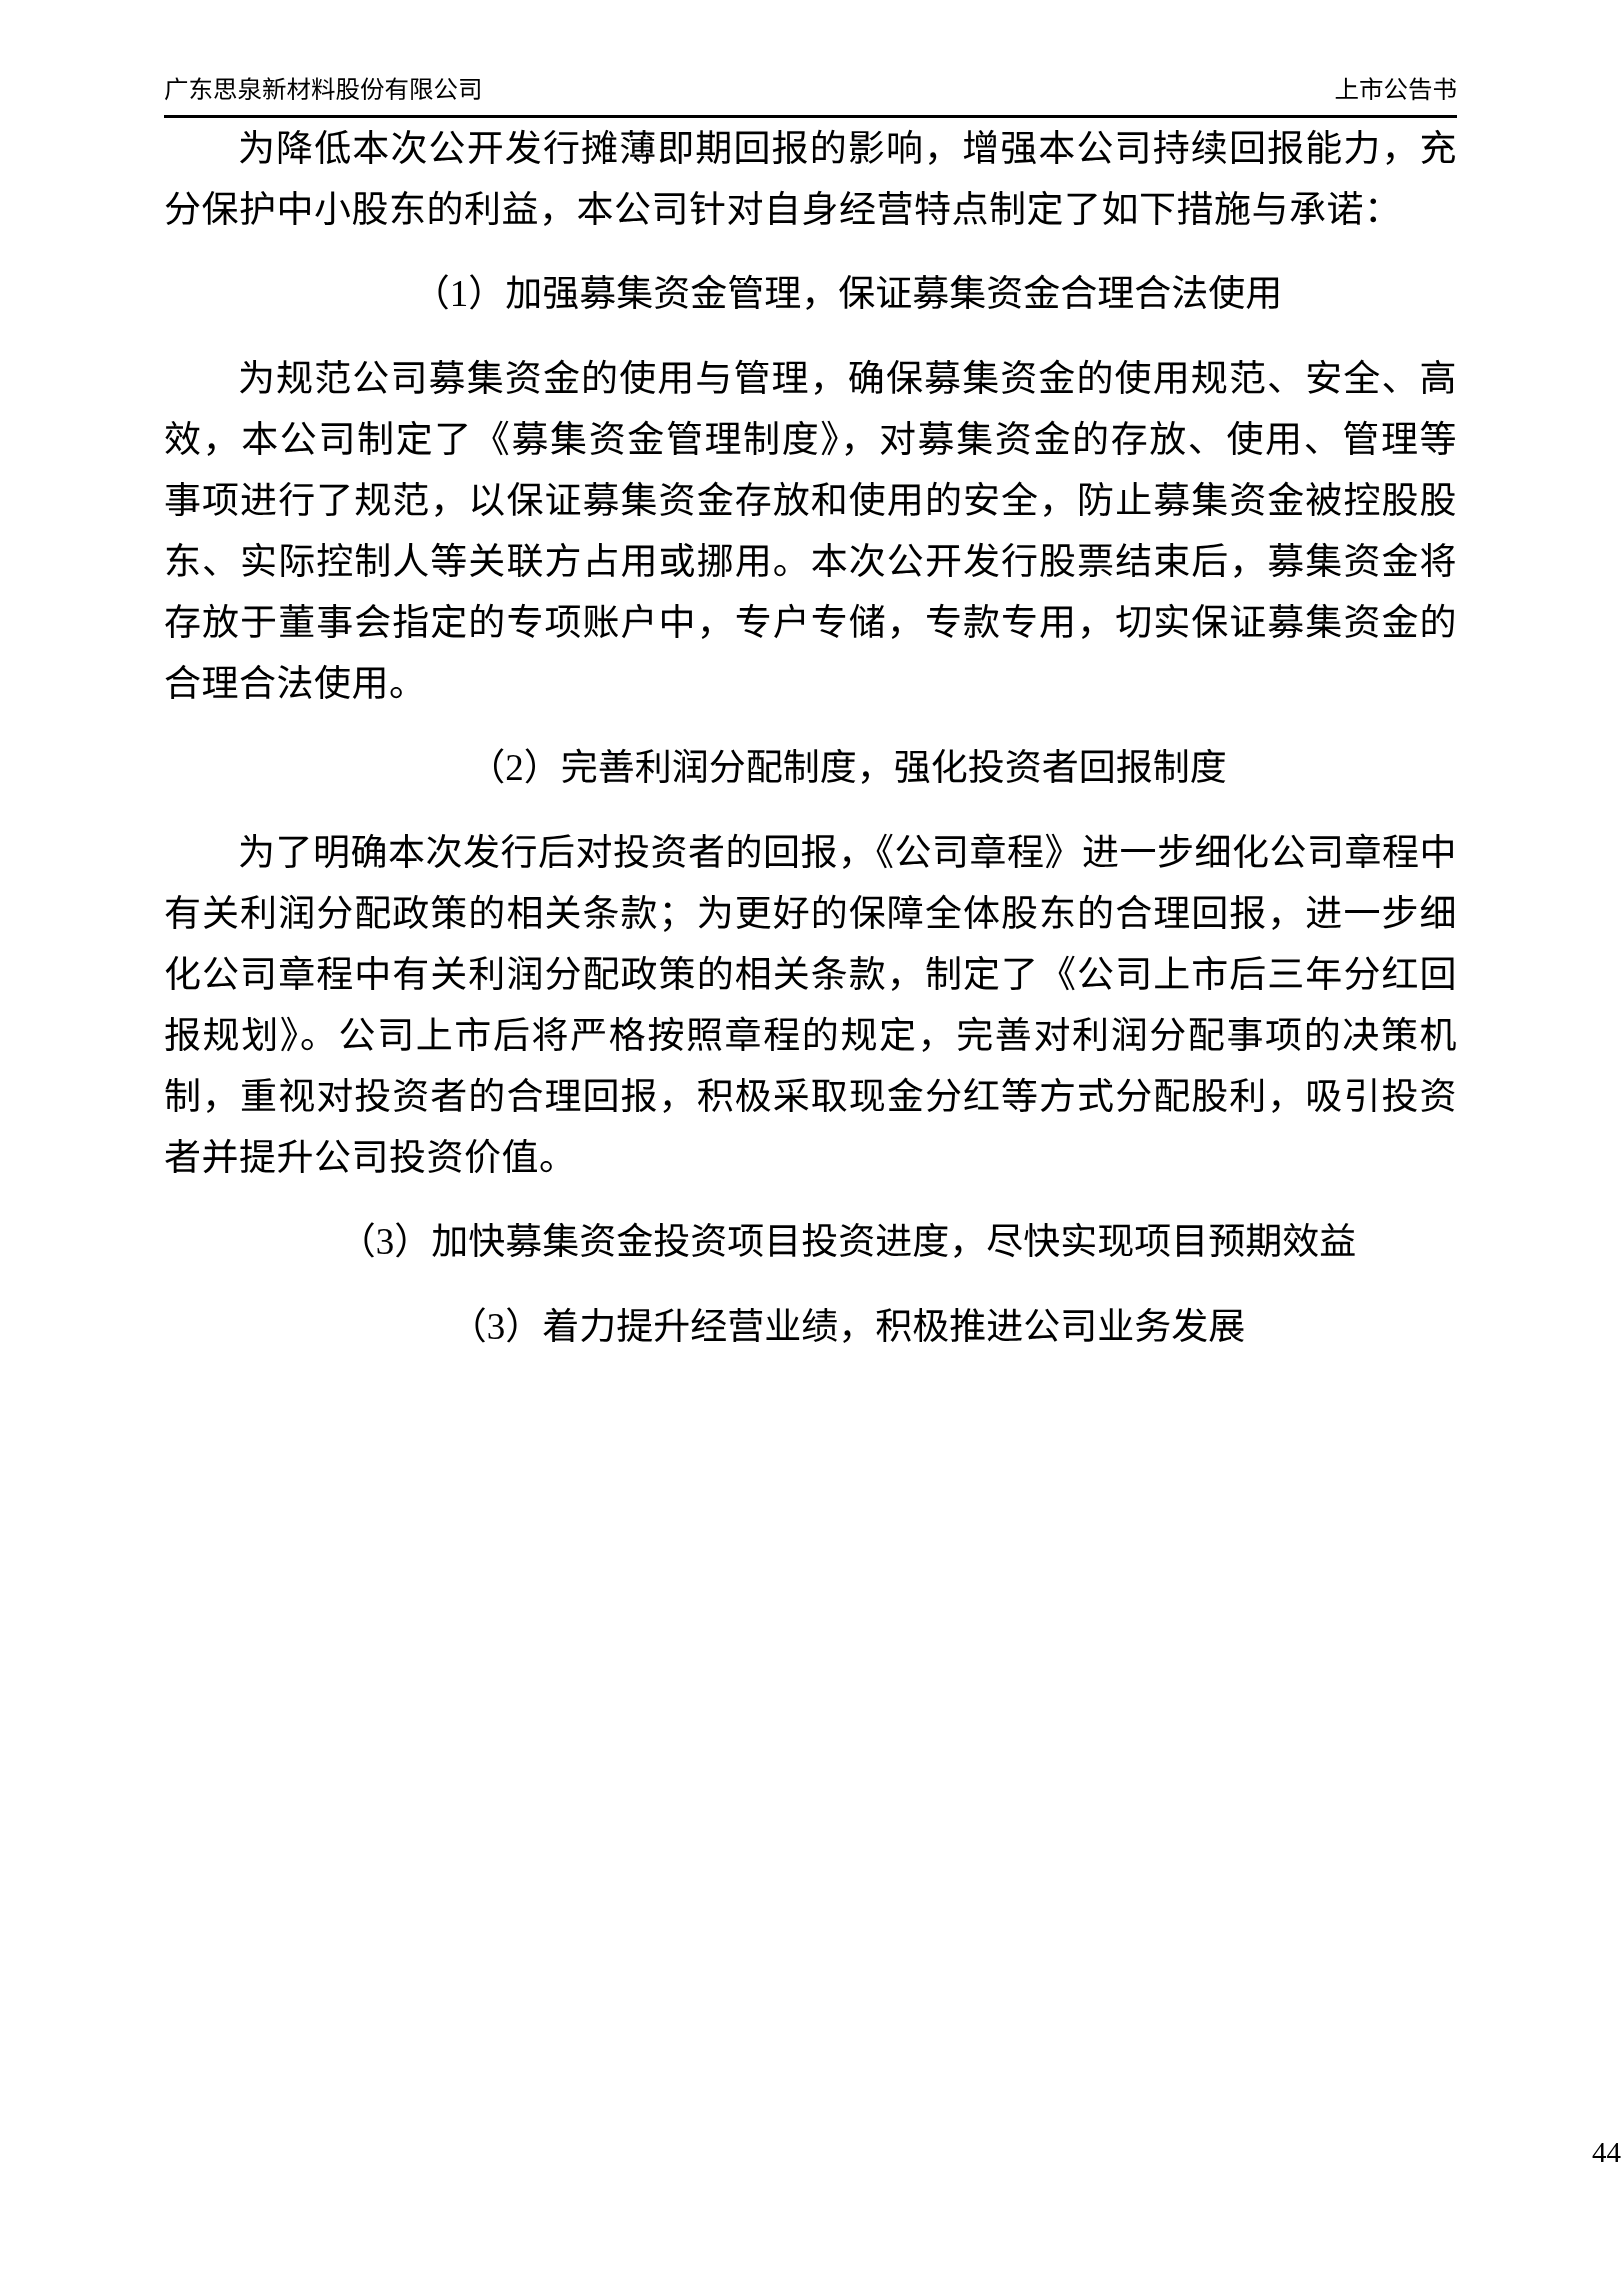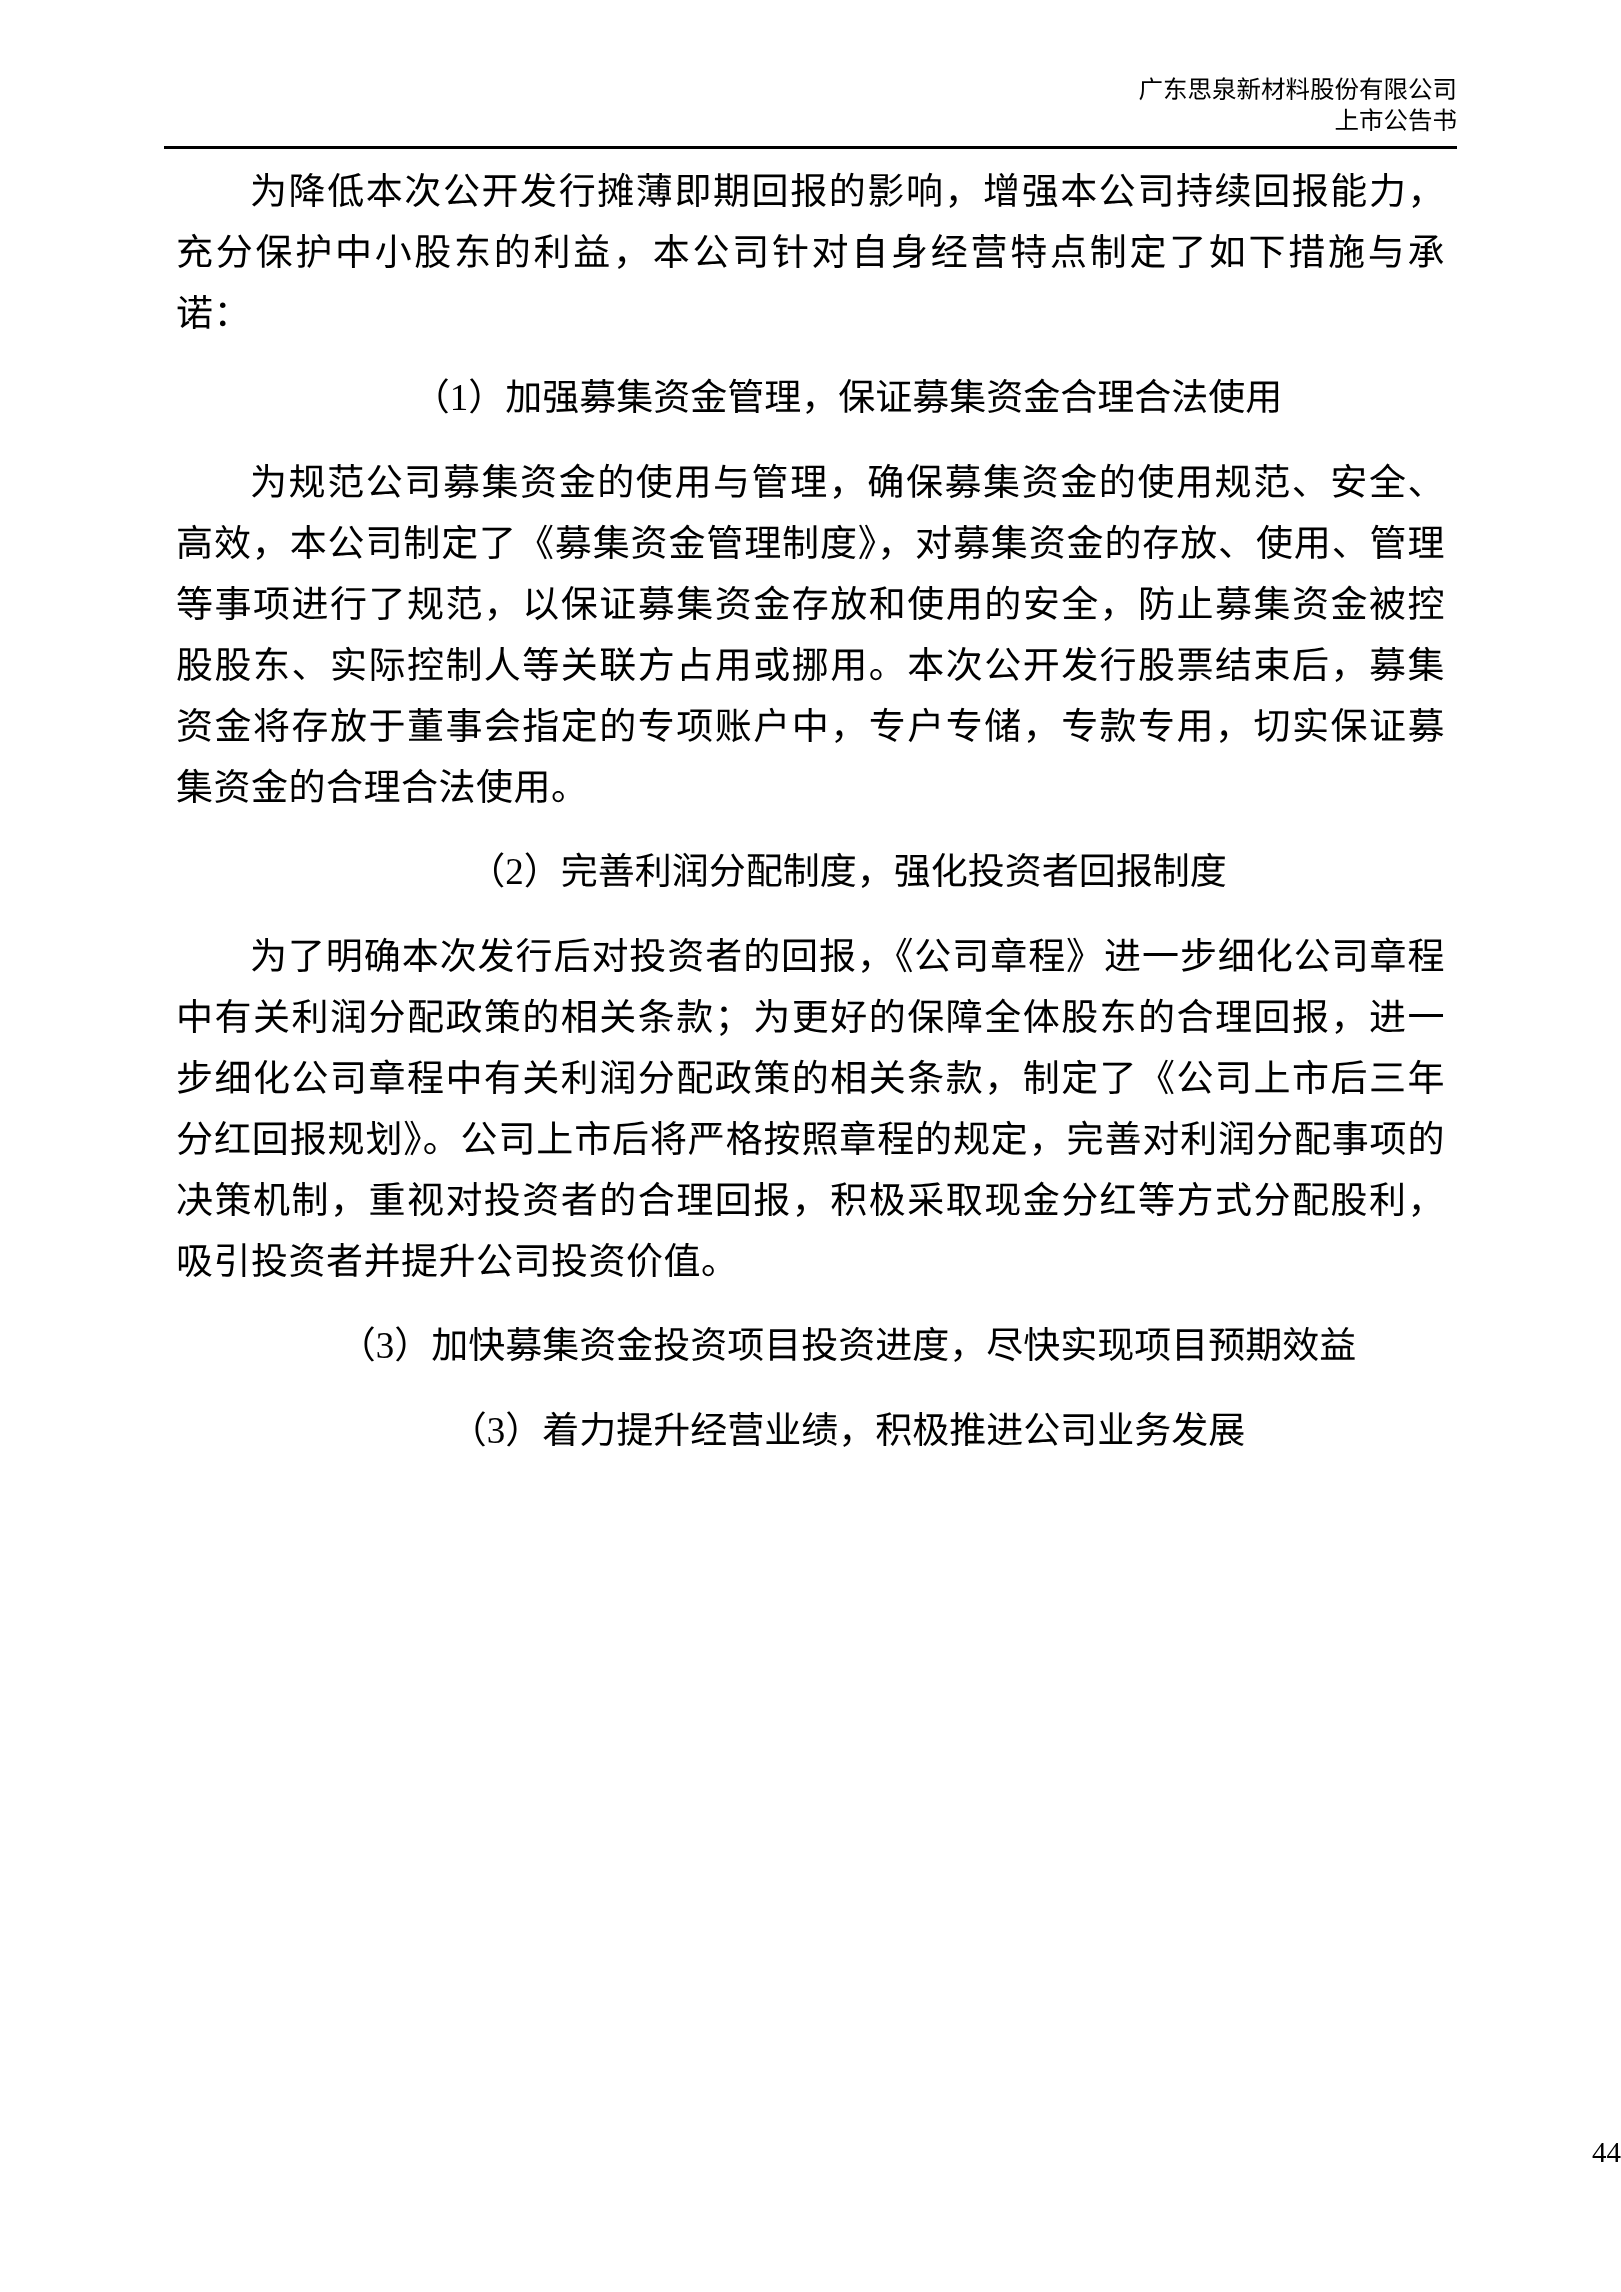--- a/index.html
+++ b/index.html
@@ -22,21 +22,20 @@
   
   .running-header {
     padding-top: 74px;
     padding-bottom: 9.8px;
     border-bottom: 3.9px solid #000000;
     display: flex;
     justify-content: space-between;
     align-items: flex-end;
     font-size: 24.5px;
     line-height: 31px;
-    flex-direction: column;
   }
   
   .h-main {
     margin: 90px 0 11.8px 0;
     font-family: "Liberation Sans", "DejaVu Sans", sans-serif;
     font-weight: bold;
     font-size: 37px;
     line-height: 61px;
   }
   .h-sub {
@@ -49,21 +48,21 @@
   .h-item {
     margin: 23.5px 0;
     padding-left: 74px;
     font-weight: normal;
     font-size: 37px;
     line-height: 61px;
     text-align: center;
   }
   
   .para {
-    margin: 12px;
+    margin: 0;
     font-size: 37px;
     line-height: 61px;
     text-align: justify;
     text-indent: 74px;
     letter-spacing: 0.5px;
   }
   
   .page-footer {
     position: absolute;
     left: 0;

